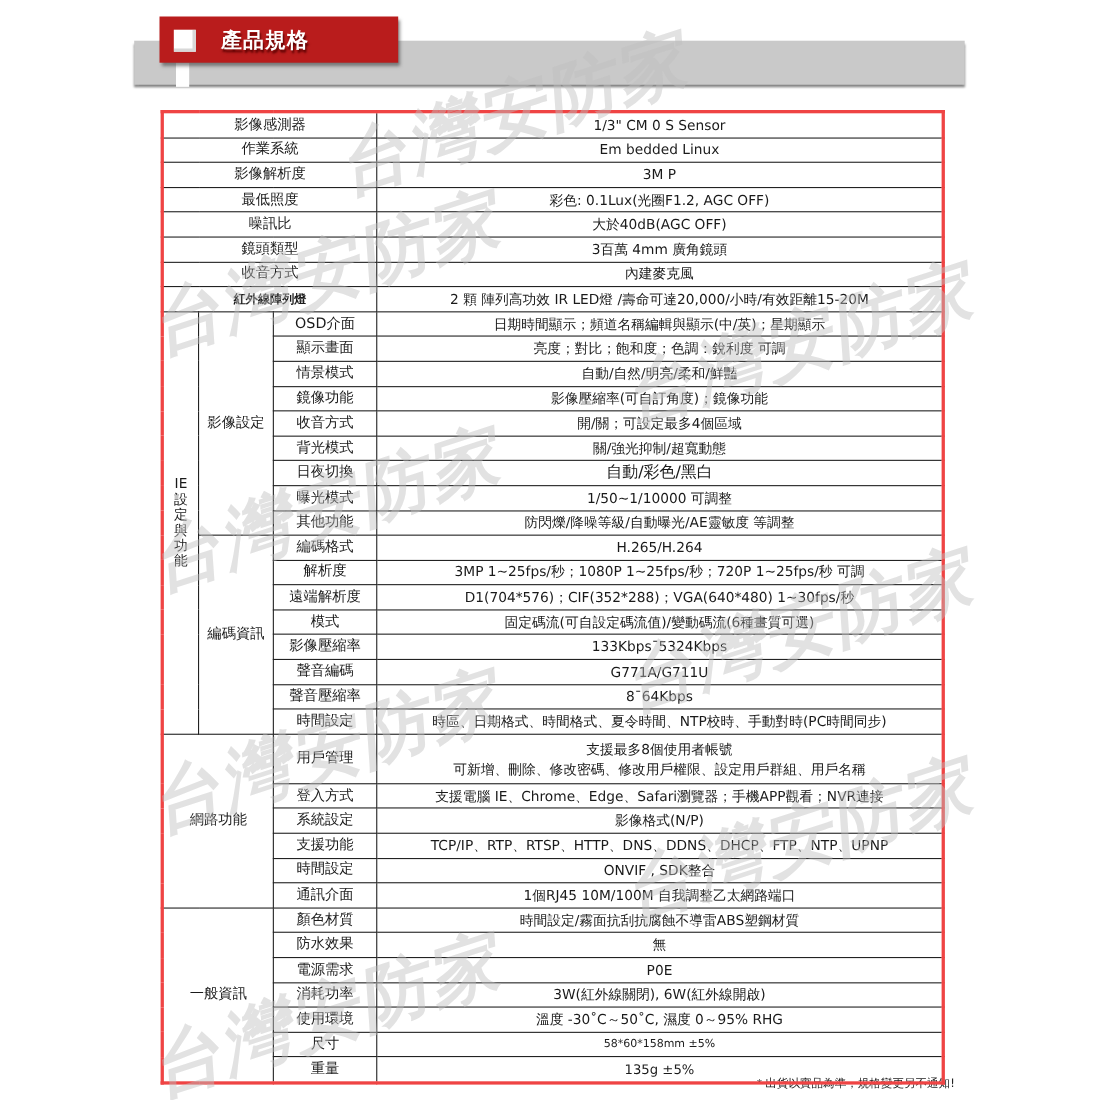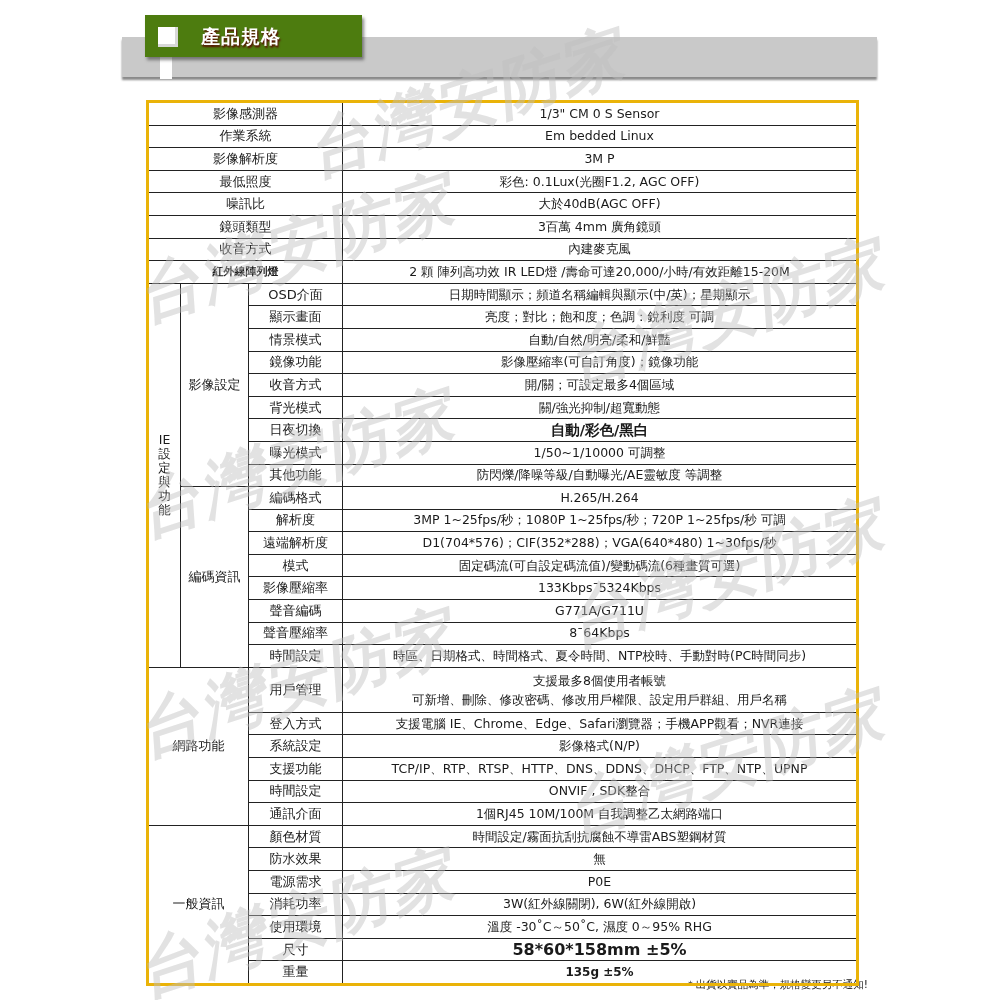--- a/index.html
+++ b/index.html
@@ -9,46 +9,46 @@
   }
   .graybar {
     position:absolute; left:122px; top:37px; width:755px; height:40px;
     background:#c9c9c9; box-shadow: 0 3px 2px #8a8a8a;
   }
   .graynotch {
     position:absolute; left:160px; top:57px; width:12px; height:22px; background:#fff;
   }
   .redbox {
     position:absolute; left:145px; top:15px; width:217px; height:42px;
-    background:#4d7c0f; box-shadow: 2px 3px 3px rgba(60,60,60,0.6);
+    background:#b91c1c; box-shadow: 2px 3px 3px rgba(60,60,60,0.6);
   }
   .redbox .sq {
     position:absolute; left:13px; top:12px; width:20px; height:20px; background:#fff;
     box-shadow: inset -3px -3px 0 #d8d8d8;
   }
   .redbox .title {
     position:absolute; left:56px; top:9px; font-size:19px; font-weight:bold; color:#fff;
     text-shadow: 1px 2px 2px #5a0000; letter-spacing:1px;
   }
   .watermark {
     position:absolute; font-size:64px; font-weight:bold; color:rgba(190,190,190,0.45);
     transform: rotate(-18deg); white-space:nowrap; pointer-events:none; z-index:2;
     font-style:italic; letter-spacing:2px;
   }
   table.spec {
     position:absolute; left:146px; top:100px; width:710px;
-    border-collapse:collapse; border:3px solid #eab308; z-index:1;
+    border-collapse:collapse; border:3px solid #ef4444; z-index:1;
     table-layout:fixed;
   }
   table.spec td {
     border:1.5px solid #222; height:21.6px; padding:0; text-align:center;
     font-size:12.5px; line-height:14px; vertical-align:middle; overflow:hidden; white-space:nowrap;
   }
   table.spec td.lbl { font-size:13px; }
-  table.spec td.big { font-size:14.5px; font-weight:bold; }
+  table.spec td.big { font-size:14.5px; font-weight:normal; }
   td.vert { font-size:13px; line-height:18px; white-space:normal !important; }
   td.two { height:44px !important; line-height:19px !important; }
   .footnote {
     position:absolute; right:132px; top:978px; font-size:10.5px; color:#222;
   }
 </style>
 </head>
 <body>
 
 <div class="graybar"></div>
@@ -233,21 +233,21 @@
     <tr>
         <td class="lbl">消耗功率</td>
         <td>3W(紅外線關閉), 6W(紅外線開啟)</td>
       </tr>
     <tr>
         <td class="lbl">使用環境</td>
         <td>溫度 -30˚C～50˚C, 濕度 0～95% RHG</td>
       </tr>
     <tr>
         <td class="lbl">尺寸</td>
-        <td class="big" style="font-size:16px;">58*60*158mm ±5%</td>
+        <td class="big" style="font-size:10px;">58*60*158mm ±5%</td>
       </tr>
     <tr>
         <td class="lbl">重量</td>
         <td class="big" style="font-size:12px;">135g ±5%</td>
       </tr>
   </tbody>
 </table>
 
 <div class="footnote">＊出貨以實品為準，規格變更另不通知!</div>
 

